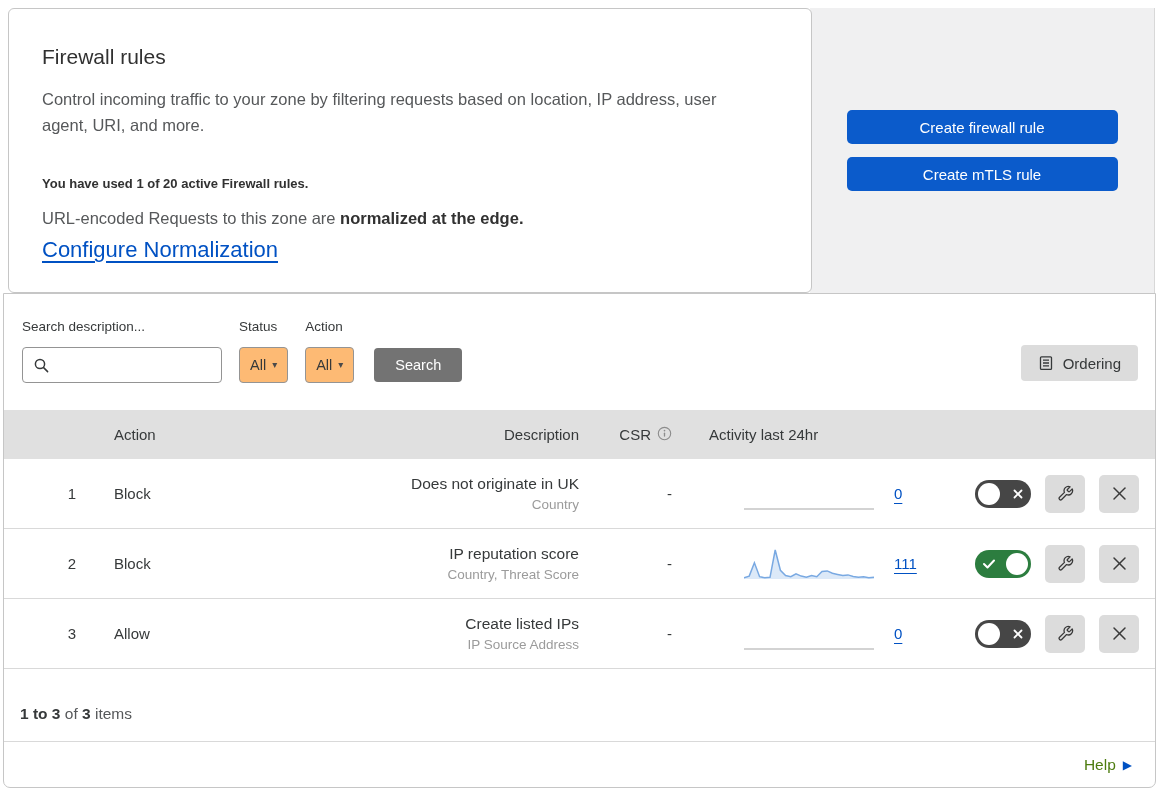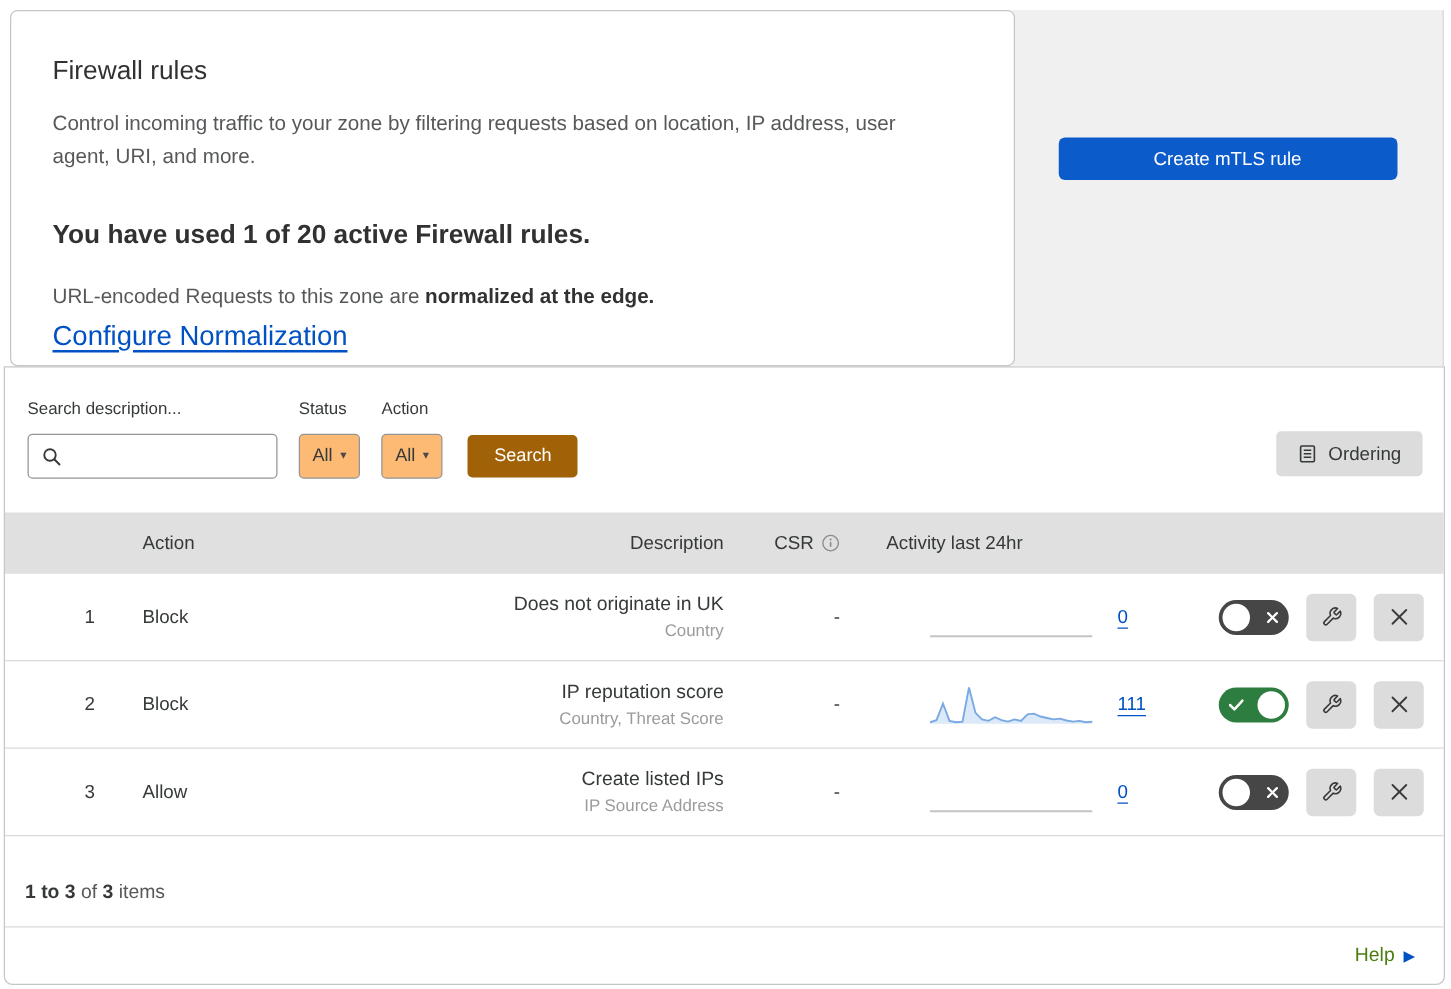--- a/index.html
+++ b/index.html
@@ -8,21 +8,21 @@
     font-family:"Liberation Sans", sans-serif; color:#36393a; overflow:hidden;
   }
   
   .info-card {
     position:absolute; left:8px; top:8px; width:804px; height:285px;
     background:#fff; border:1px solid #c6c6c6; border-radius:6px;
     padding:36px 40px 0 33px; z-index:2;
   }
   .card-title { font-size:21px; font-weight:400; color:#313131; margin-bottom:17px; }
   .card-desc  { font-size:16.5px; line-height:26px; color:#56585a; margin-bottom:38px; max-width:724px; }
-  .card-usage { font-size:21px; font-weight:700; color:#313131; margin-bottom:28px; }
+  .card-usage { font-size:13px; font-weight:700; color:#313131; margin-bottom:18px; }
   .card-norm  { font-size:16.5px; color:#56585a; margin-bottom:9px; }
   .card-norm b { color:#313131; }
   .card-link  { display:inline-block; font-size:22px; color:#0051c3; text-decoration:underline; text-underline-offset:4px; cursor:pointer; }
   
   .actions-panel {
     position:absolute; left:810px; top:8px; width:345px; height:285px;
     background:#f0f0f1; border-right:1px solid #d8d8d8; z-index:1;
     display:flex; flex-direction:column; align-items:center; padding-top:102px; gap:13px;
   }
   .btn-primary {
@@ -43,34 +43,34 @@
   .search-box input { border:none; outline:none; flex:1; min-width:0; font-size:14px; font-family:inherit; color:#36393a; background:transparent; }
   .dd-group { margin-left:17px; }
   .dd-box {
     height:36px; border:1px solid #949494; border-radius:4px; background:#fdba74;
     display:flex; align-items:center; justify-content:center; gap:6px;
     font-size:14.5px; color:#36393a; padding:0 10px; cursor:pointer;
   }
   .caret { font-size:10px; color:#4a4a4a; line-height:1; }
   .search-btn {
     margin-left:20px; margin-bottom:1px; height:34px; padding:0 21px;
-    background:#a16207; color:#fff; font-size:14.5px; border:none; border-radius:4px;
+    background:#737373; color:#fff; font-size:14.5px; border:none; border-radius:4px;
     font-family:inherit; cursor:pointer;
   }
   .ordering-btn {
     position:absolute; right:17px; bottom:29px; height:36px; padding:0 17px;
     background:#dcdcdc; border:none; border-radius:4px; font-size:15px; color:#36393a;
     font-family:inherit; display:flex; align-items:center; gap:9px; cursor:pointer;
   }
   
   .thead { display:flex; align-items:center; height:49px; background:#e0e0e0; font-size:15px; color:#36393a; }
   .col-num      { width:90px; flex-shrink:0; text-align:right; padding-right:18px; }
   .col-action   { width:175px; flex-shrink:0; padding-left:20px; }
   .col-desc     { width:310px; flex-shrink:0; padding-left:20px;text-align:right; }
-  .col-csr      { width:110px; flex-shrink:0; padding-right:17px; display:flex; justify-content:flex-end; align-items:center; gap:6px; }
+  .col-csr      { width:110px; flex-shrink:0; padding-right:17px; display:flex; justify-content:flex-end; gap:6px; }
   .col-activity { width:245px; flex-shrink:0; padding-left:20px; display:flex; align-items:center; }
   .col-controls { flex:1; display:flex; align-items:center; justify-content:flex-end; gap:14px; padding-right:16px; }
   .t-row { display:flex; align-items:center; height:70px; border-bottom:1px solid #d9d9d9; font-size:15px; }
   .rule-title  { font-size:15.5px; color:#36393a; margin-bottom:4px; }
   .rule-fields { font-size:13.5px; color:#9b9b9b; }
   .spark { margin-left:35px; width:130px; height:34px; }
   .count-link { margin-left:20px; font-size:15px; color:#0051c3; text-decoration:underline; text-underline-offset:4px; cursor:pointer; }
   
   .toggle { width:56px; height:28px; border-radius:14px; position:relative; cursor:pointer; flex-shrink:0; }
   .toggle.off { background:#464646; }
@@ -97,20 +97,21 @@
 
 <div class="info-card">
   <div class="card-title">Firewall rules</div>
   <p class="card-desc">Control incoming traffic to your zone by filtering requests based on location, IP address, user agent, URI, and more.</p>
   <p class="card-usage">You have used 1 of 20 active Firewall rules.</p>
   <p class="card-norm"><span>URL-encoded Requests to this zone are </span><b>normalized at the edge.</b></p>
   <a class="card-link">Configure Normalization</a>
 </div>
 
 <div class="actions-panel">
+  <button class="btn-primary">Create firewall rule</button>
   <button class="btn-primary">Create mTLS rule</button>
 </div>
 
 <div class="main-panel">
 
   <div class="filter-bar">
     <div class="search-group">
       <span class="f-label">Search description...</span>
       <div class="search-box">
         <span style="display:flex;">

